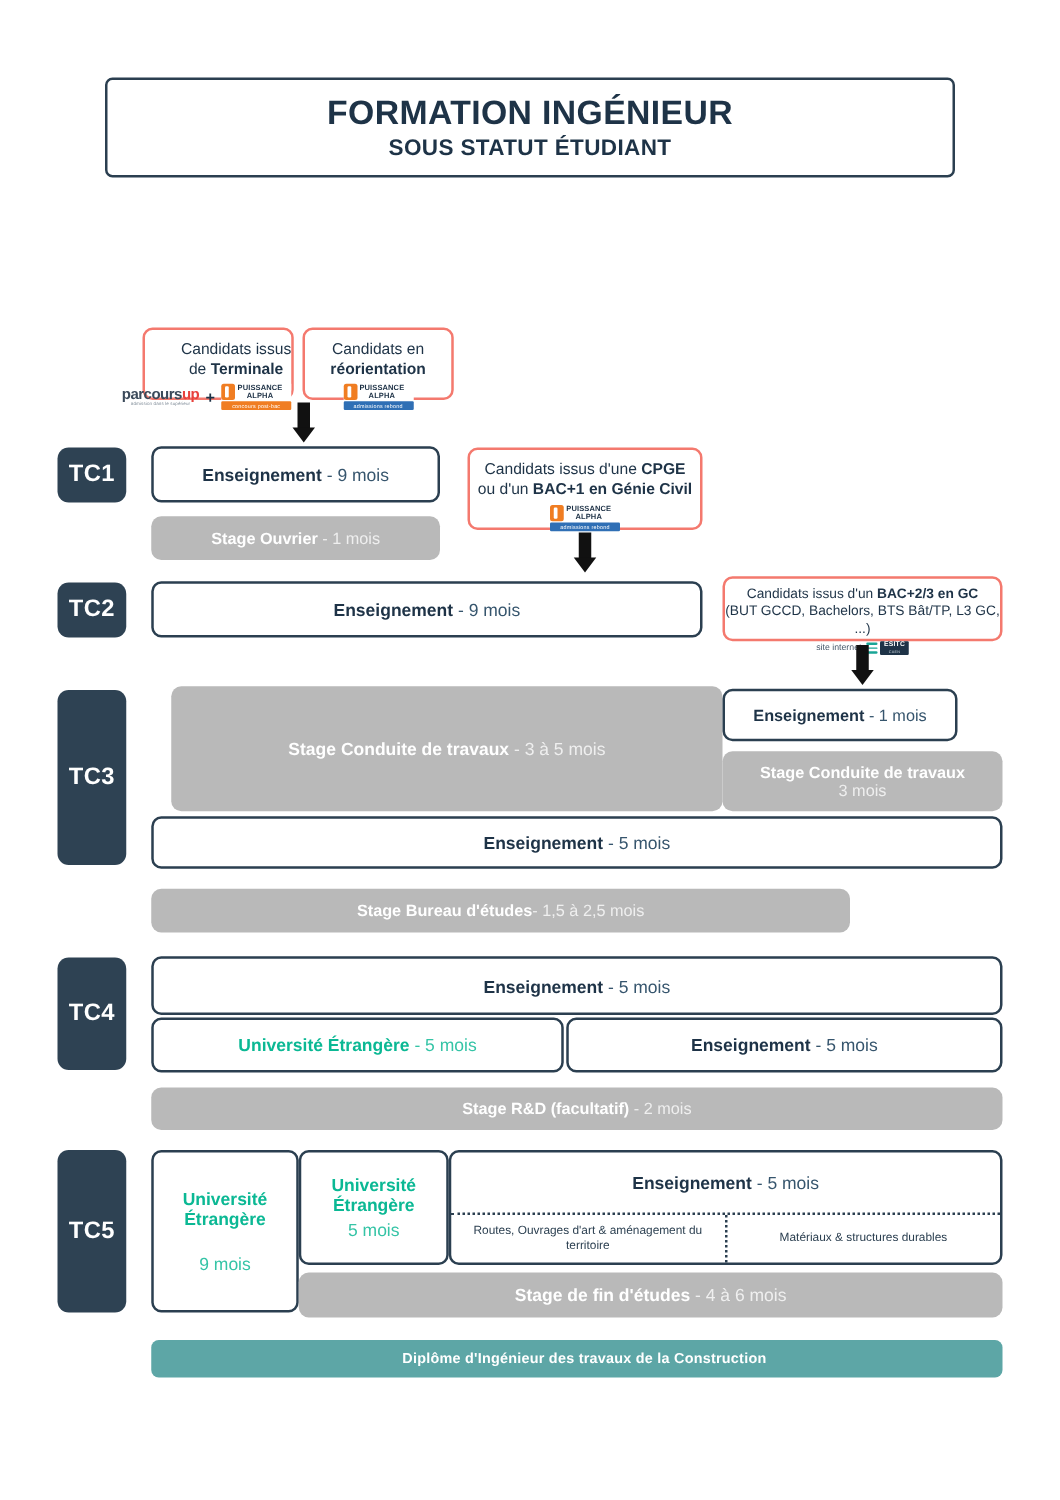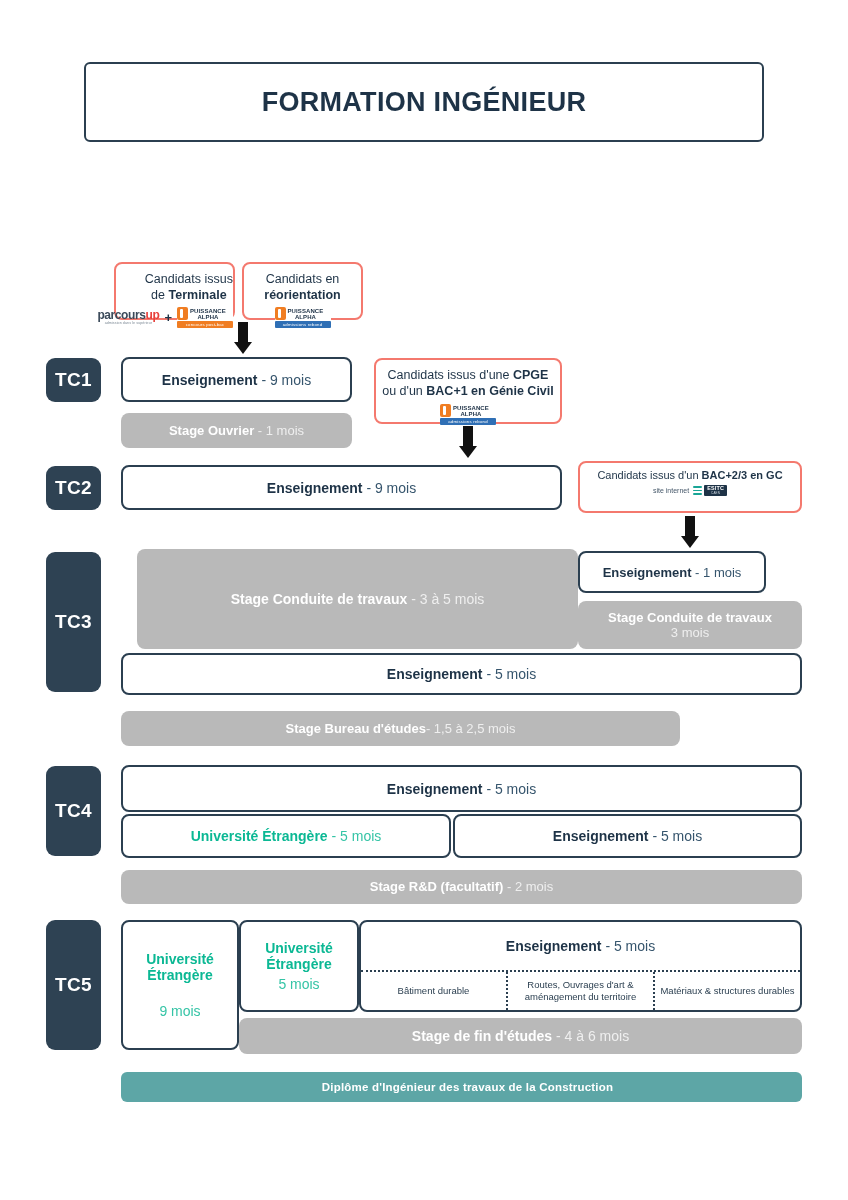--- a/index.html
+++ b/index.html
@@ -102,20 +102,21 @@
     font-size:11.5px;font-weight:bold;letter-spacing:.2px;
   }
   .uni{color:#0bb894;font-weight:bold;}
   .uni-m{color:#35c4a6;font-weight:normal;}
 </style>
 </head>
 <body>
 
 <div class="abs" id="title-box">
   <div id="title-main">FORMATION INGÉNIEUR</div>
+  <div id="title-sub">SOUS STATUT ÉTUDIANT</div>
 </div>
 
 <div class="abs adm" id="adm-terminale" style="left:114px;top:262px;width:121px;height:58px;align-items:flex-end;">
   <div class="l1">
     <span>Candidats issus</span><br>
     <span>de </span><b>Terminale</b>
   </div>
   <div style="display:flex;align-items:center;margin-top:4px;">
     <span class="psup">
       <span class="w"><span class="a">parcours</span><span class="b2">up</span></span>
@@ -195,20 +196,21 @@
 <div class="abs tc" style="left:46px;top:466px;width:55px;height:44px;">
     <span>TC2</span>
   </div>
 <div class="abs ens" style="left:121px;top:465px;width:441px;height:45px;font-size:14px;">
   <span><b class="b">Enseignement</b><span class="m"> - 9 mois</span></span>
 </div>
 
 <div class="abs adm" id="adm-bac23" style="left:578px;top:461px;width:224px;height:52px;padding-top:5px;">
   <div class="l1" style="font-size:11px;">
     <span>Candidats issus d'un </span><b>BAC+2/3 en GC</b><br>
+    <span>(BUT GCCD, Bachelors, BTS Bât/TP, L3 GC, ...)</span>
   </div>
   <div style="display:flex;align-items:center;margin-top:3px;">
     <span class="site-lbl">site internet</span>
     <span class="esitc">
       <span class="bars">
           <i></i>
           <i></i>
           <i></i>
         </span>
       <span class="plate">
@@ -274,21 +276,20 @@
   <span class="uni">Étrangère</span>
   <span class="uni-m" style="margin-top:4px;">5 mois</span>
 </div>
 
 <div class="abs ens" style="left:359px;top:920px;width:443px;height:92px;font-size:14px;flex-direction:column;justify-content:flex-start;padding-top:0;">
   <div style="height:48px;display:flex;align-items:center;justify-content:center;width:100%;">
     <span><b class="b">Enseignement</b><span class="m"> - 5 mois</span></span>
   </div>
   <div style="width:100%;flex:1;border-top:2px dotted #2b3f50;">
     <div class="spec-row">
-      <div class="spec">Bâtiment durable</div>
       <div class="spec">Routes, Ouvrages d'art &amp; aménagement du territoire</div>
       <div class="spec">Matériaux &amp; structures durables</div>
     </div>
   </div>
 </div>
 
 <div class="abs stage" style="left:239px;top:1018px;width:563px;height:36px;font-size:14px;">
   <span><b class="b">Stage de  fin d'études</b><span class="m"> - 4 à 6 mois</span></span>
 </div>
 

